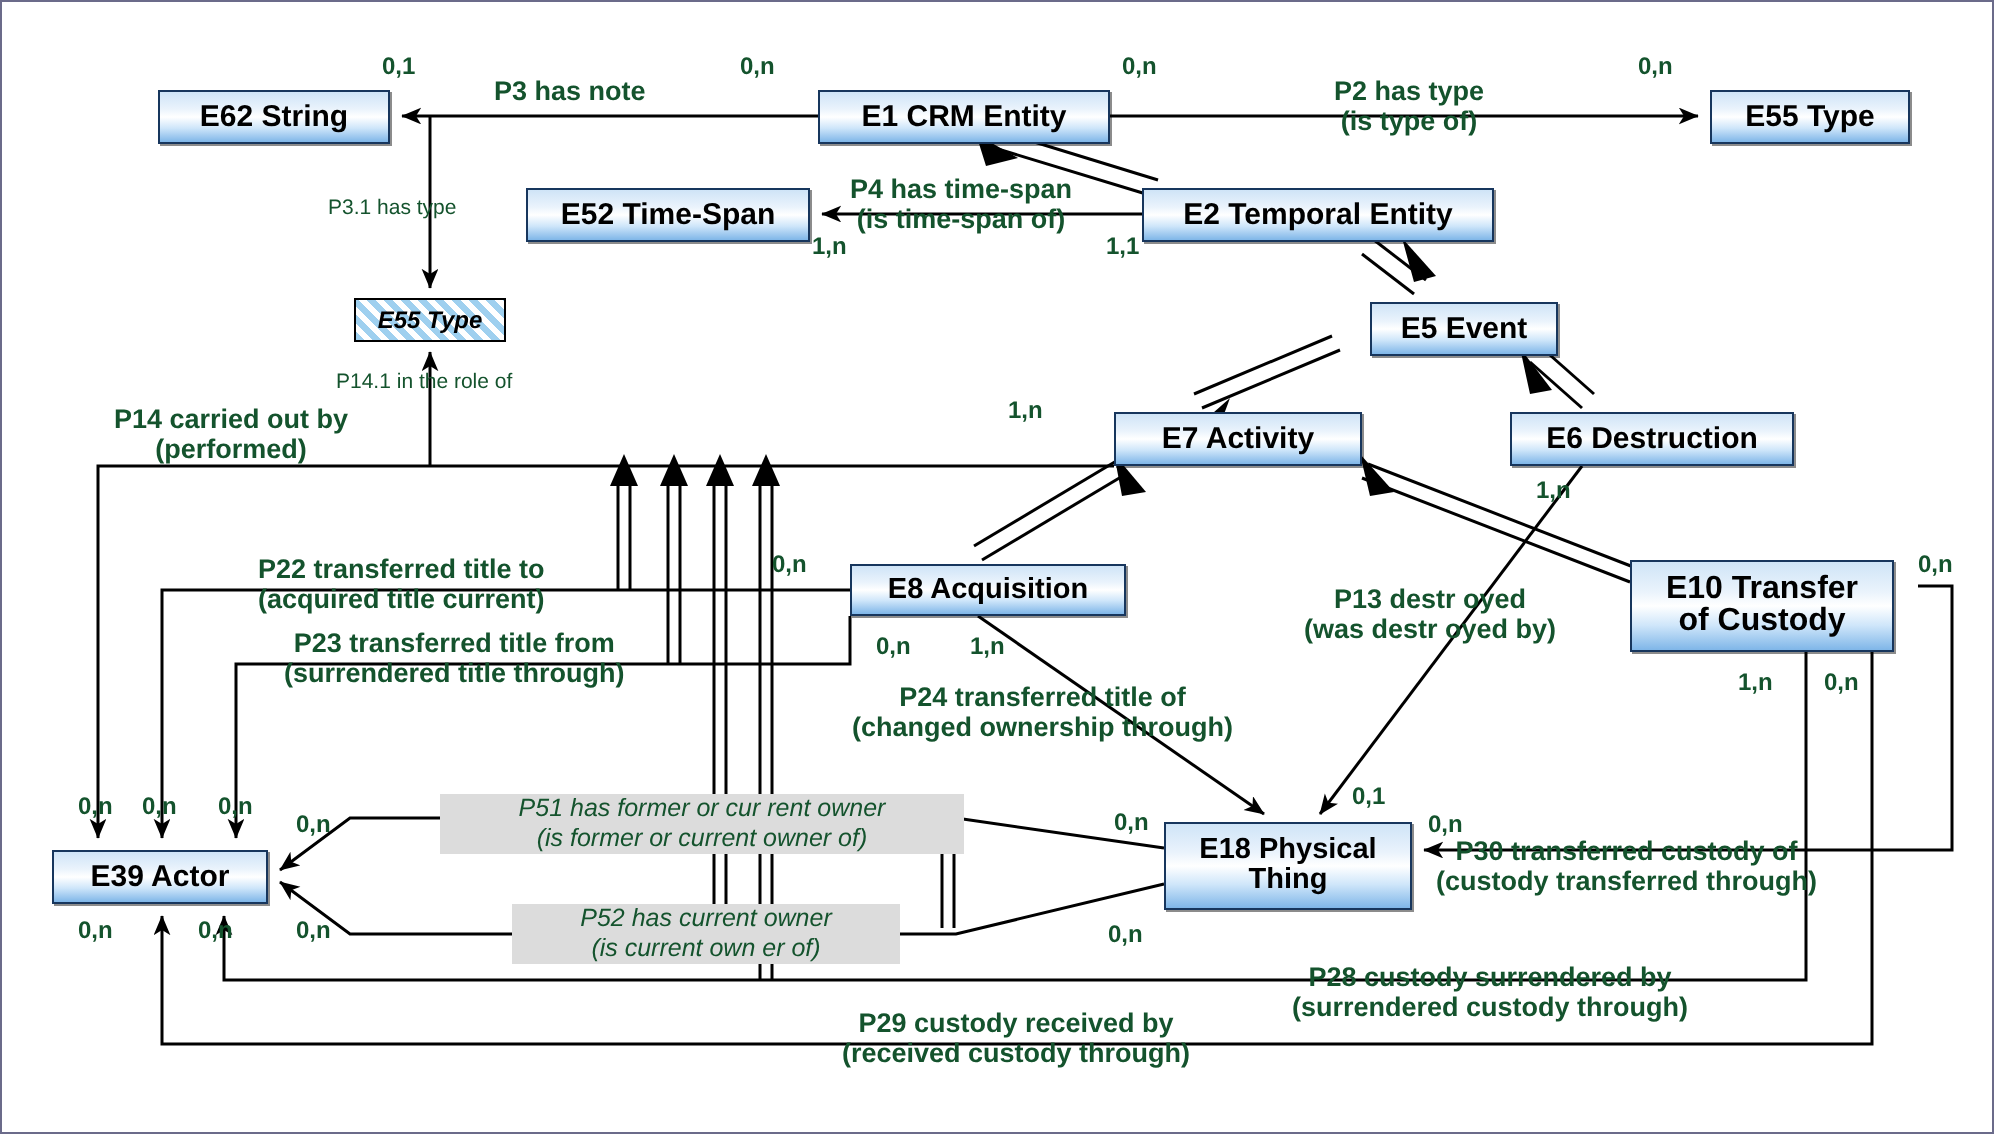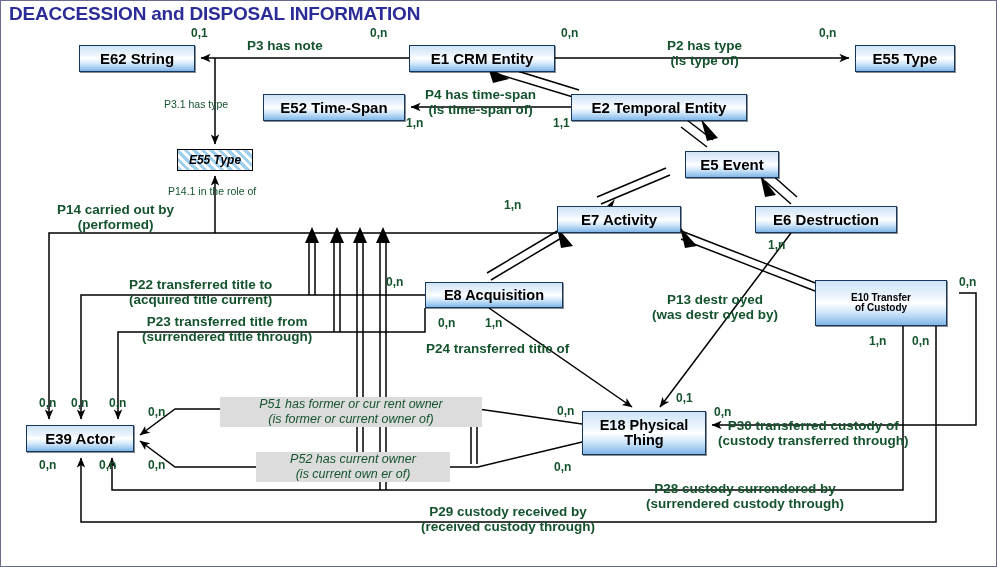--- a/index.html
+++ b/index.html
@@ -29,21 +29,20 @@
   .card{font-size:12px;font-weight:bold;white-space:nowrap;}
   .gray{background:#dcdcdc;font-style:italic;font-weight:normal;font-size:12.5px;
         padding:0 2px;line-height:1.18;}
   .ctr{text-align:center;}
 </style>
 </head>
 <body>
 
 <div id="stage">
 
-  <div class="title">DEACCESSION and DISPOSAL INFORMATION</div>
 
   <svg id="wires" viewBox="0 0 997 567" xmlns="http://www.w3.org/2000/svg">
     <defs>
       <marker id="ah" markerWidth="11" markerHeight="11" refX="9.6" refY="4.2" orient="auto" markerUnits="userSpaceOnUse">
         <path d="M0,0 L10,4.2 L0,8.4 L2.6,4.2 Z" fill="#000"></path>
       </marker>
       <marker id="ahb" markerWidth="14" markerHeight="14" refX="12" refY="5.2" orient="auto" markerUnits="userSpaceOnUse">
         <path d="M0,0 L12.5,5.2 L0,10.4 L3.2,5.2 Z" fill="#000"></path>
       </marker>
     </defs>
@@ -182,21 +181,21 @@
         <div>
           <span>E39 Actor</span>
         </div>
       </div>
       <div class="ebox" style="left: 581px; top: 410px; width: 124px; height: 44px; font-size: 14.5px;">
         <div>
           <span>E18 Physical</span>
           <span>Thing</span>
         </div>
       </div>
-      <div class="ebox" style="left: 814px; top: 279px; width: 132px; height: 46px; font-size: 10px;">
+      <div class="ebox" style="left: 814px; top: 279px; width: 132px; height: 46px; font-size: 16px;">
         <div>
           <span>E10 Transfer</span>
           <span>of Custody</span>
         </div>
       </div>
       <div class="hbox" style="left: 176px; top: 148px; width: 76px; height: 22px;">E55 Type</div>
     </div>
   <div id="labels">
       <div class="lbl prop2" style="left: 246px; top: 38px;">
         <div>P3 has note</div>
@@ -222,20 +221,21 @@
       <div class="lbl prop2" style="left: 128px; top: 277px;">
         <div>P22 transferred title to</div>
         <div>(acquired title current)</div>
       </div>
       <div class="lbl prop2" style="left: 141px; top: 314px;">
         <div>P23 transferred title from</div>
         <div>(surrendered title through)</div>
       </div>
       <div class="lbl prop2" style="left: 425px; top: 341px;">
         <div>P24  transferred  title of</div>
+        <div>(changed ownership   through)</div>
       </div>
       <div class="lbl prop2" style="left: 651px; top: 292px;">
         <div>P13 destr  oyed</div>
         <div>(was destr  oyed by)</div>
       </div>
       <div class="lbl prop2" style="left: 717px; top: 418px;">
         <div>P30 transferred custody of</div>
         <div>(custody transferred through)</div>
       </div>
       <div class="lbl prop2" style="left: 645px; top: 481px;">

